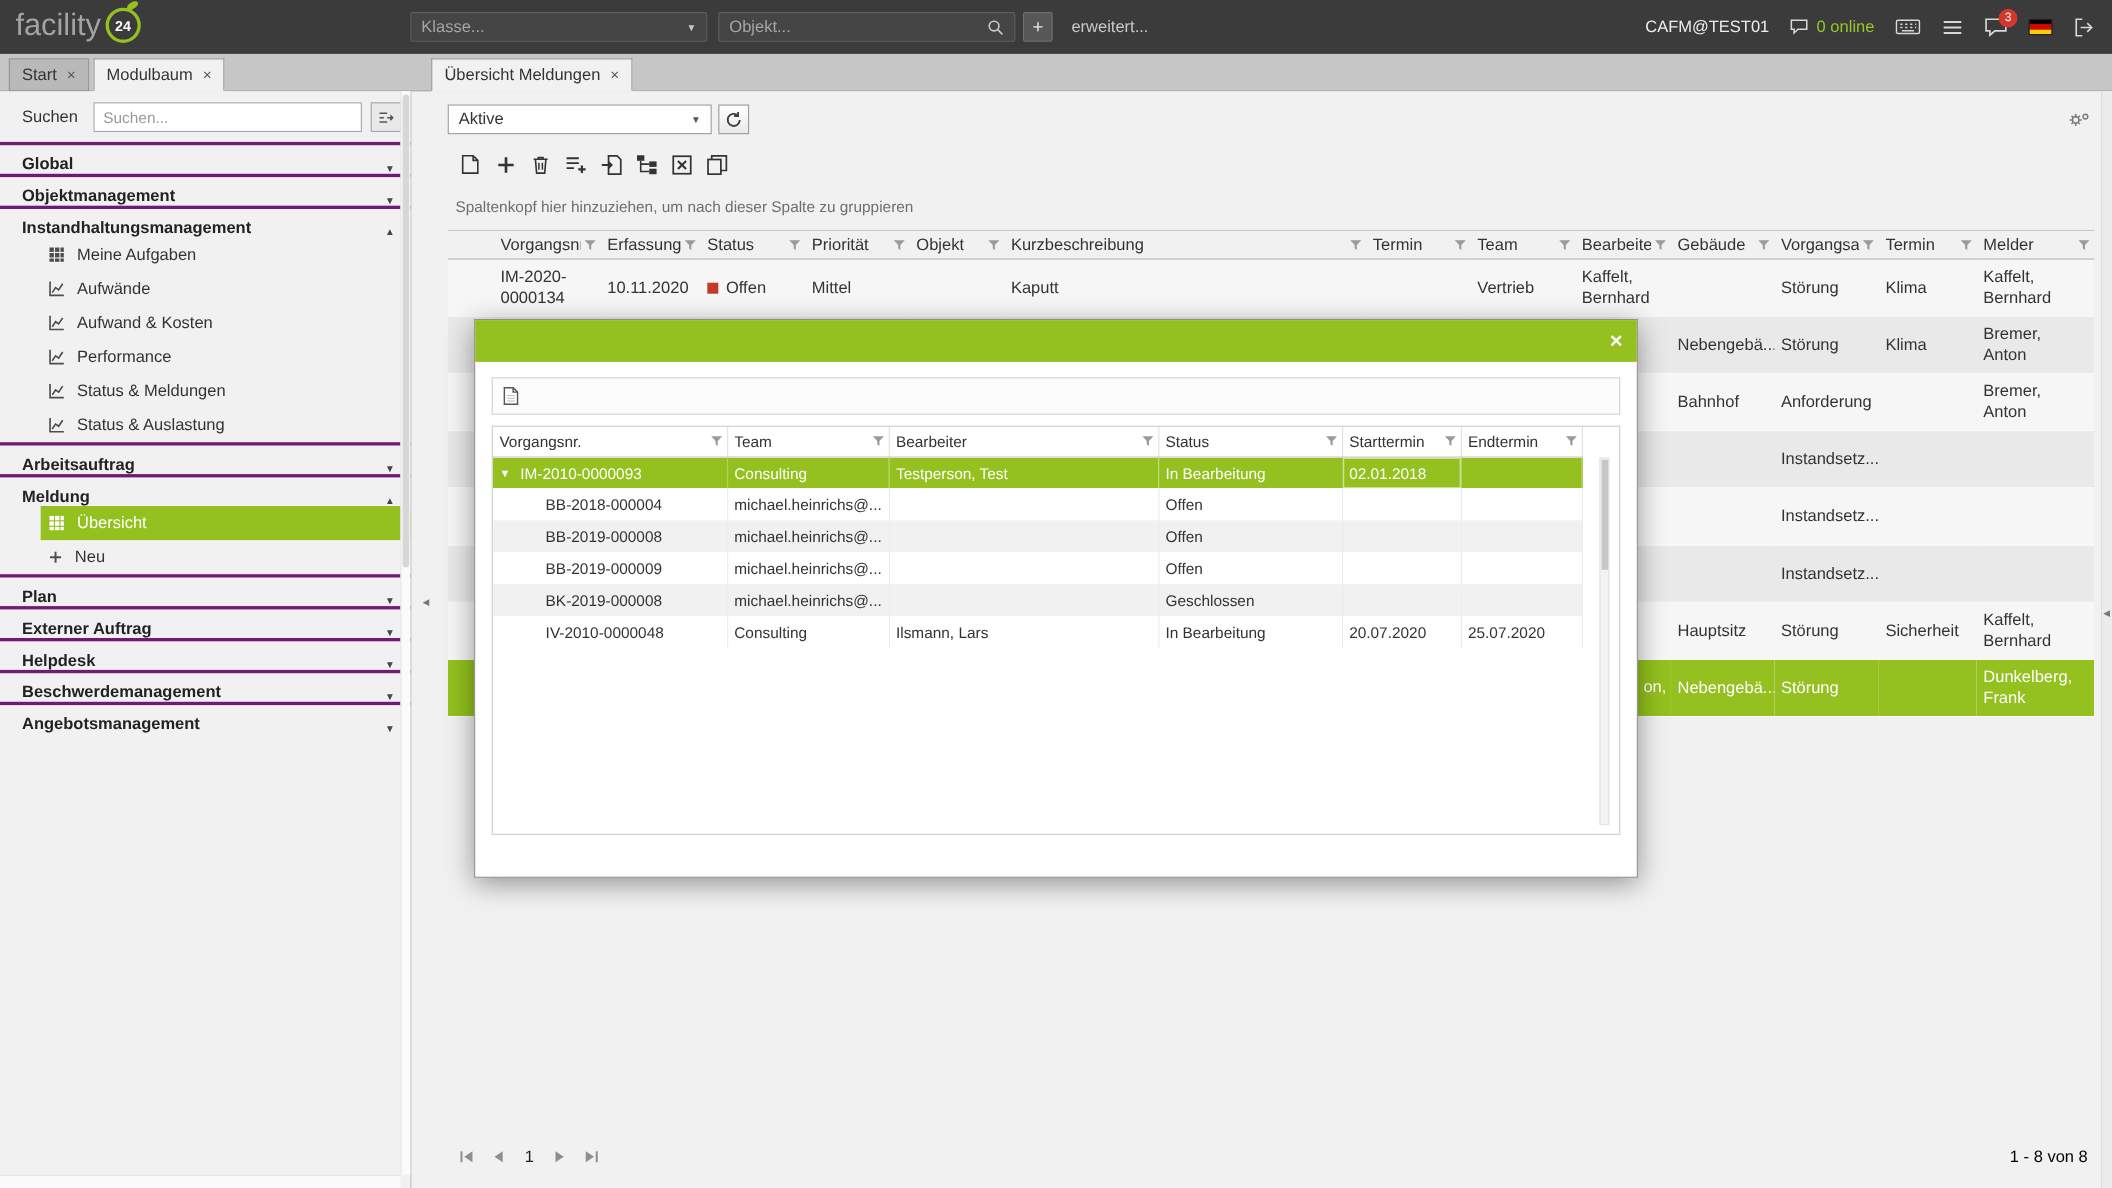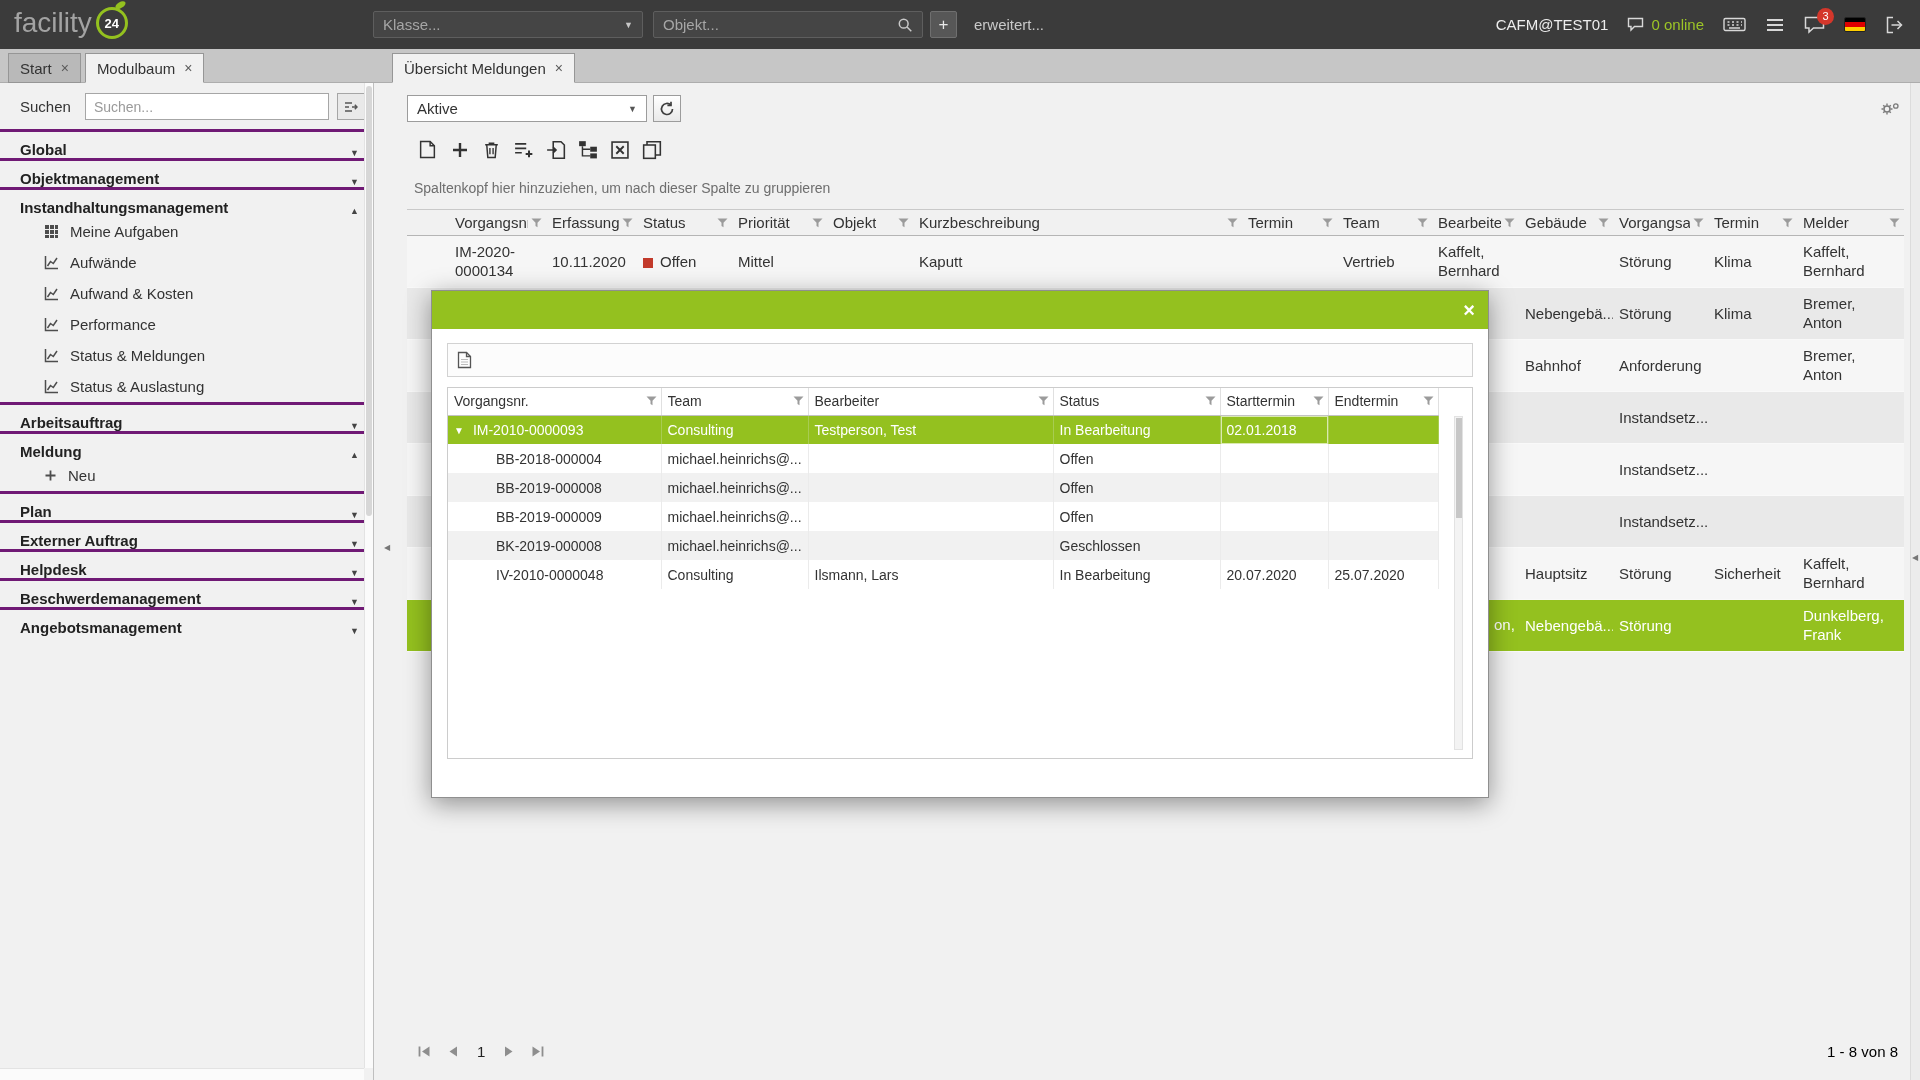--- a/index.html
+++ b/index.html
@@ -280,20 +280,38 @@
         <span class="ti-label">Status &amp; Auslastung</span>
       </div>
       <div class="tree-cat">
         <span class="cat-label">Arbeitsauftrag</span>
         <span class="chev">▼</span>
       </div>
       <div class="tree-cat">
         <span class="cat-label">Meldung</span>
         <span class="chev">▲</span>
       </div>
+      <div class="tree-item selected">
+        <span class="ti-icon">
+          <svg width="15" height="15" viewBox="0 0 15 15">
+            <g fill="#ffffff">
+              <rect x="1" y="1" width="4" height="4"></rect>
+              <rect x="6" y="1" width="4" height="4"></rect>
+              <rect x="11" y="1" width="3" height="4"></rect>
+              <rect x="1" y="6" width="4" height="4"></rect>
+              <rect x="6" y="6" width="4" height="4"></rect>
+              <rect x="11" y="6" width="3" height="4"></rect>
+              <rect x="1" y="11" width="4" height="3"></rect>
+              <rect x="6" y="11" width="4" height="3"></rect>
+              <rect x="11" y="11" width="3" height="3"></rect>
+            </g>
+          </svg>
+        </span>
+        <span class="ti-label">Übersicht</span>
+      </div>
       <div class="tree-item">
         <span class="ti-icon">
           <svg width="13" height="13" viewBox="0 0 13 13">
             <path d="M6.5 1.5v10M1.5 6.5h10" stroke="#4d4d4d" stroke-width="1.8"></path>
           </svg>
         </span>
         <span class="ti-label">Neu</span>
       </div>
       <div class="tree-cat">
         <span class="cat-label">Plan</span>

